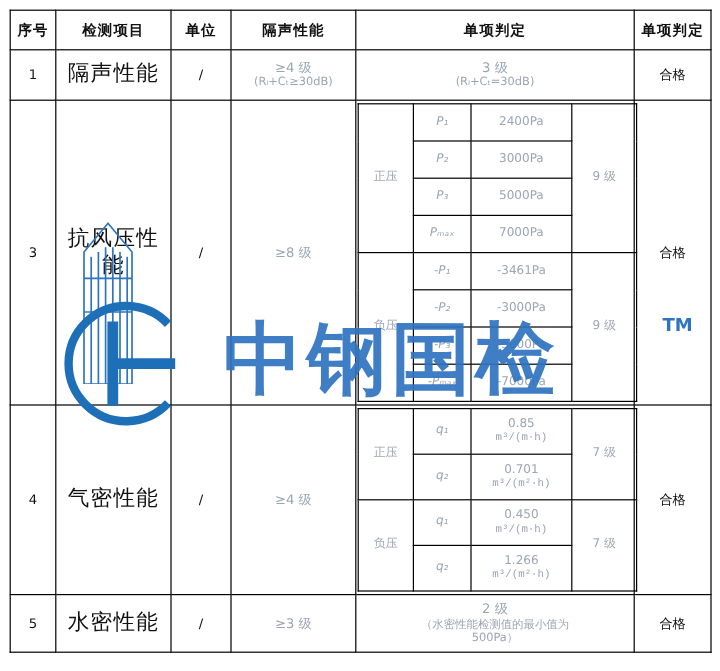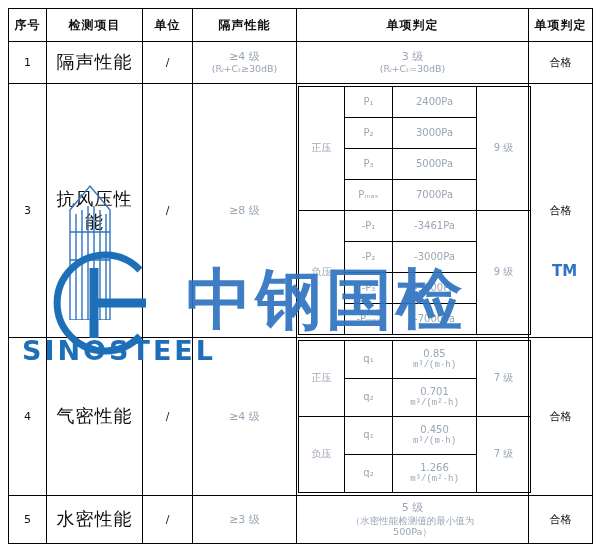--- a/index.html
+++ b/index.html
@@ -42,21 +42,21 @@
   .c-res{width:232px;}
   .c-judge{width:64px;}
   .sub-label{width:46px;}
   .sub-sym{width:48px;}
   .sub-val{width:84px;}
   .sub-grade{width:54px;}
   .item-name{font-size:18px;letter-spacing:1px;}
   .faded{color:#9aa6b4;}
   .small{font-size:9.5px;}
   .xsmall{font-size:9px;font-family:Liberation Mono, monospace;}
-  .sym{font-size:10px;}
+  .sym{font-size:10px;font-style:italic;}
   .res-inner{
     border-collapse:collapse;
     width:100%;
     height:100%;
     table-layout:fixed;
   }
   .res-inner td{
     border:1px solid #000;
     font-size:10px;
     height:26px;
@@ -254,21 +254,21 @@
         </td>
         <td>合格</td>
       </tr>
 
       <tr style="height:48px;">
         <td>5</td>
         <td class="item-name">水密性能</td>
         <td>/</td>
         <td class="faded">≥3 级</td>
         <td>
-          <div class="faded">5 级</div>
+          <div class="faded">2 级</div>
           <div class="faded small">（水密性能检测值的最小值为</div>
           <div class="faded small">500Pa）</div>
         </td>
         <td>合格</td>
       </tr>
     </tbody>
   </table>
 </div>
 
 <div class="watermark">
@@ -287,14 +287,13 @@
   </svg>
   <svg class="wm-logo" viewBox="0 0 150 105">
     <g fill="none" stroke="#1d6fb8" stroke-width="7">
       <path d="M112 20 A48 48 0 1 0 112 86"></path>
       <path d="M66 18 L66 88" stroke-width="9"></path>
       <path d="M66 53 L118 53" stroke-width="9"></path>
     </g>
   </svg>
   <div class="wm-text">中钢国检</div>
   <div class="wm-tm">TM</div>
-  <div class="wm-sub">SINOSTEEL</div>
 </div>
 
 </body></html>

